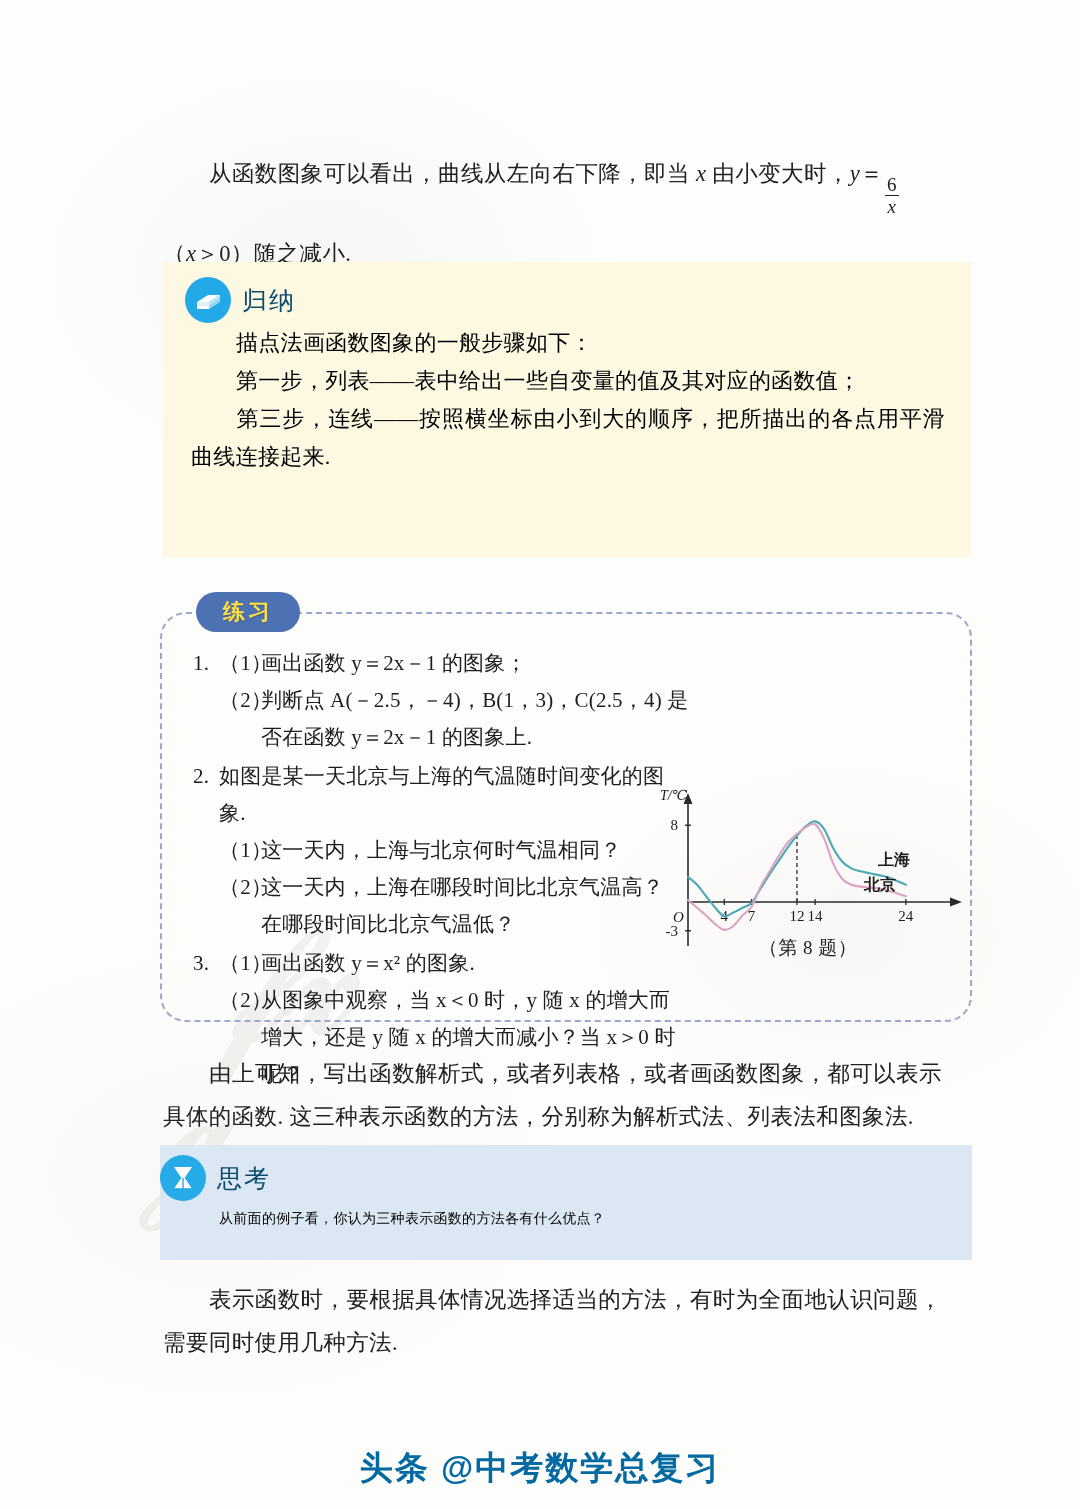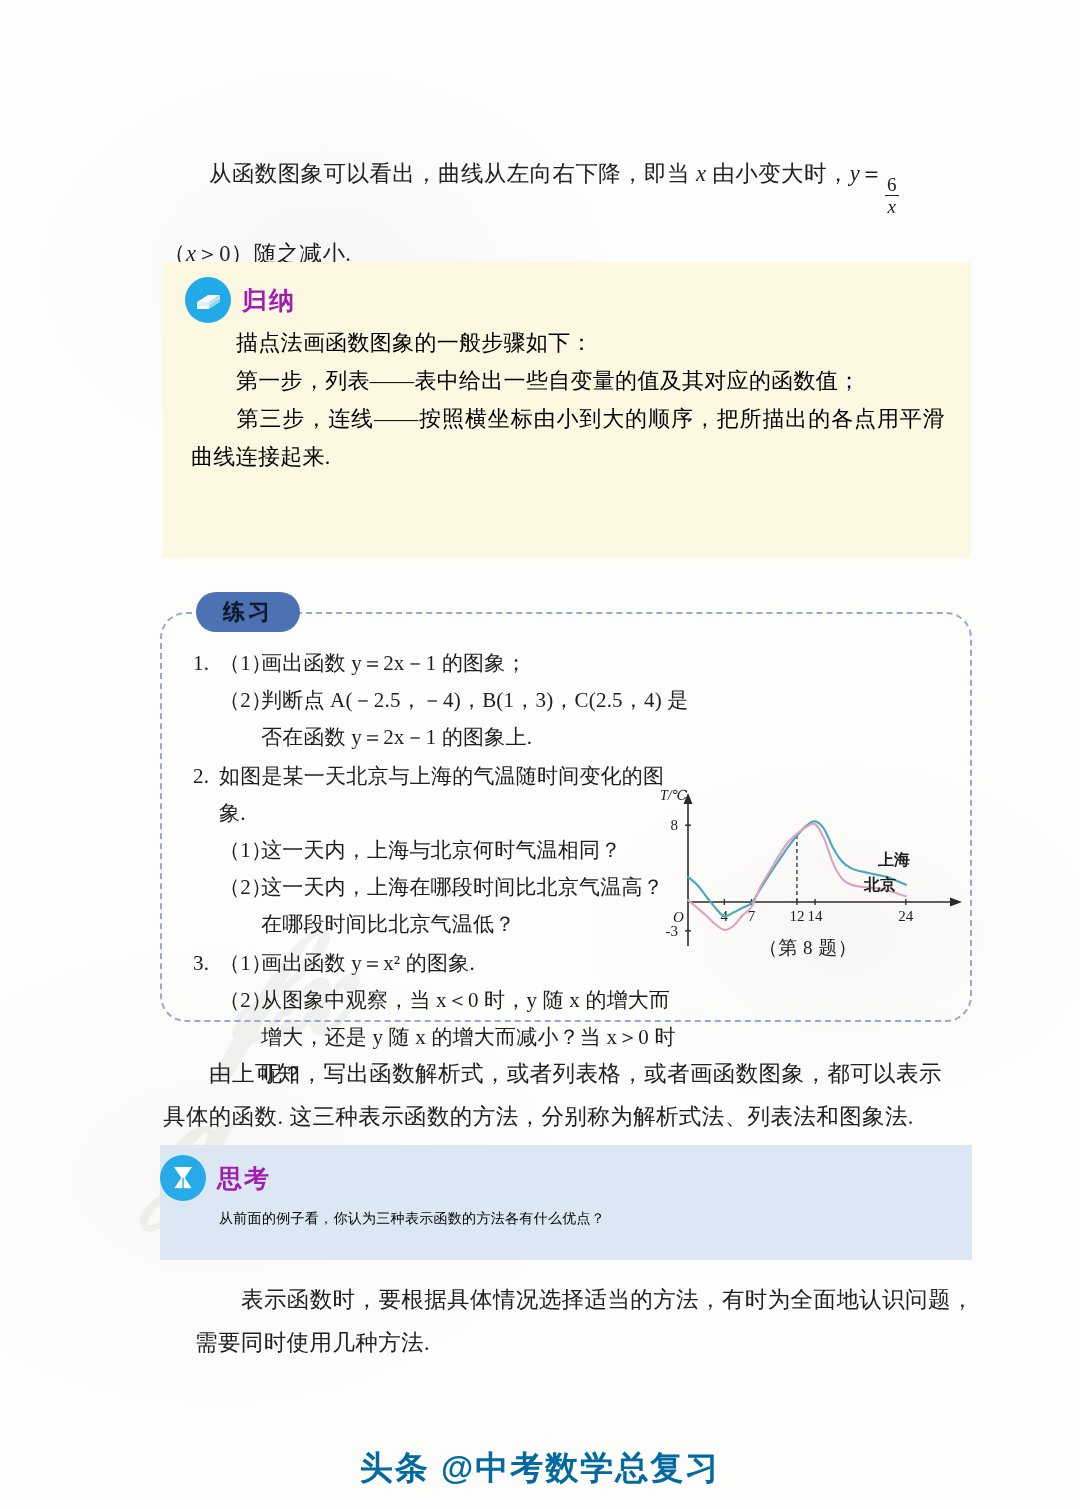--- a/index.html
+++ b/index.html
@@ -78,23 +78,23 @@
     padding: 14px 26px 10px 22px;
   }
   .box-head {
     display: flex;
     align-items: center;
     gap: 11px;
     height: 48px;
   }
   .box-head .label {
     font-size: 25px;
-    font-weight: bold;
+    font-weight: normal;
     letter-spacing: 2px;
-    color: #a21caf;
+    color: #0c4a6e;
     font-family: "Liberation Sans","DejaVu Sans",sans-serif;
   }
   .icon-circle {
     width: 46px; height: 46px;
     border-radius: 50%;
     background: #22a9e8;
     display: inline-flex;
     align-items: center;
     justify-content: center;
     flex: 0 0 auto;
@@ -120,21 +120,21 @@
     box-sizing: border-box;
   }
   .badge-exercise {
     position: absolute;
     left: 196px;
     top: 592px;
     width: 104px;
     height: 40px;
     background: #4d72b3;
     border-radius: 20px;
-    color: #0f172a;
+    color: #fde047;
     font-size: 22px;
     font-weight: bold;
     letter-spacing: 3px;
     display: flex;
     align-items: center;
     justify-content: center;
     font-family: "Liberation Sans","DejaVu Sans",sans-serif;
     text-shadow: 0 1px 1px rgba(0,0,0,0.25);
   }
   .ex-list {
@@ -368,20 +368,20 @@
           <line x1="16" y1="16" x2="16" y2="27" stroke="#26abe8" stroke-width="1.4"></line>
         </svg>
       </span>
       <span class="label">思考</span>
     </div>
     <div class="box-body">
       <span class="indent"></span><span>从前面的例子看，你认为三种表示函数的方法各有什么优点？</span>
     </div>
   </div>
 
-  <div class="content" style="top:1278px;margin-left:32px;">
+  <div class="content" style="top:1278px;">
     <div class="para"><span class="indent"></span><span>表示函数时，要根据具体情况选择适当的方法，有时为全面地认识问题，</span></div>
     <div class="para"><span>需要同时使用几种方法.</span></div>
   </div>
 
 
   <div class="wm-bottom">头条 @中考数学总复习</div>
 </div>
 
 </body></html>

